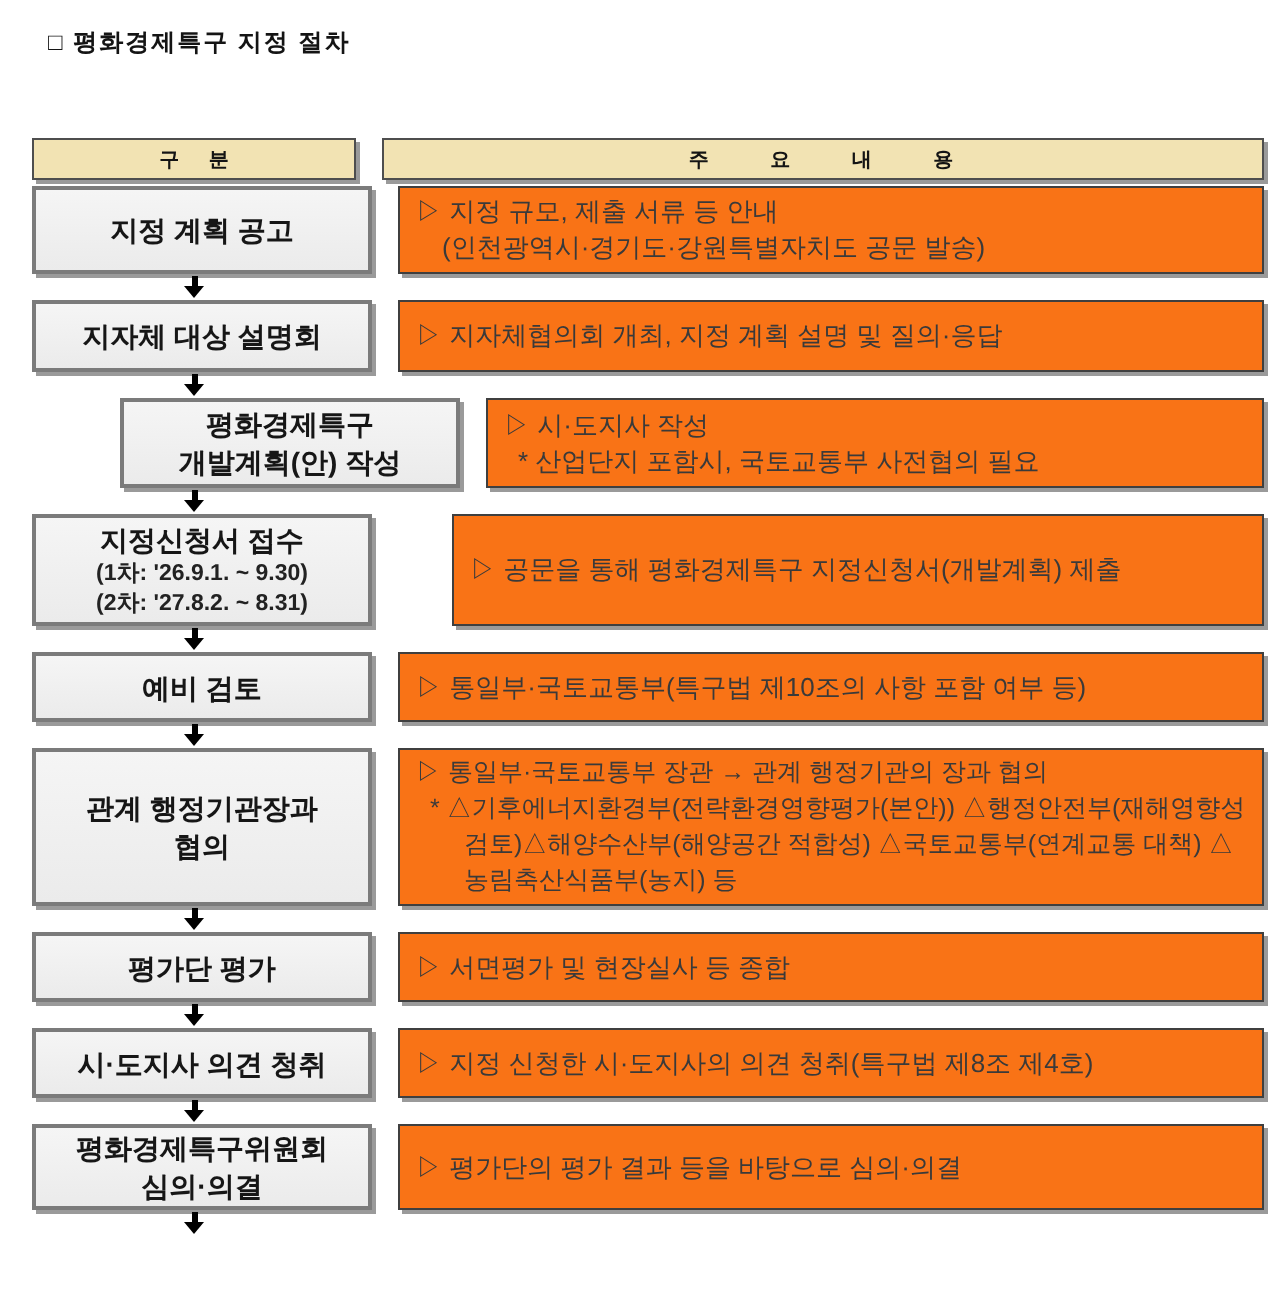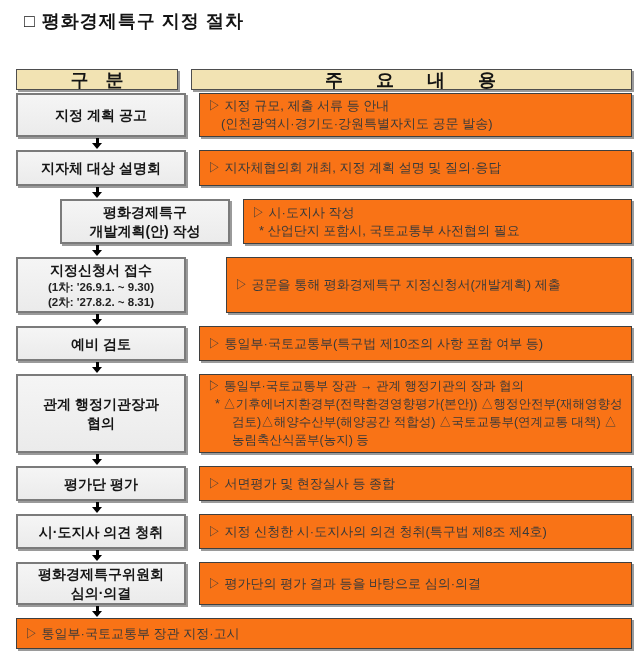--- a/index.html
+++ b/index.html
@@ -5,21 +5,21 @@
   * { box-sizing: border-box; }
   html, body { margin: 0; padding: 0; }
   body {
     width: 640px; height: 657px;
     background: #ffffff;
     font-family: "Liberation Sans", sans-serif;
     overflow: hidden;
   }
   .page-title {
     margin: 10px 0 0 24px;
-    font-size: 18px;
+    font-size: 12px;
     font-weight: bold;
     color: #141414;
     letter-spacing: 1px;
     height: 22px;
     line-height: 22px;
   }
   .table-wrap { margin-top: 37px; }
 
   .row, .row-header {
     display: flex;
@@ -28,21 +28,21 @@
     column-gap: 13px;
     align-items: stretch;
   }
   .row-header { height: 21px; margin-bottom: 3px; }
 
   .header-cell {
     background: #F2E3B3;
     border: 1.5px solid #4e4e4e;
     box-shadow: 2px 2px 0 #9a9a9a;
     display: flex; align-items: center; justify-content: center;
-    font-weight: bold; font-size: 18px; color: #141414;
+    font-weight: bold; font-size: 10px; color: #141414;
   }
   .header-cat { width: 162px; word-spacing: 12px; }
   .header-content { flex: 1; word-spacing: 24px; letter-spacing: 2px; }
 
   .step-box {
     width: 170px;
     background: linear-gradient(180deg, #f5f5f5, #ebebeb);
     border: 2px solid #7b7b7b;
     box-shadow: 2px 2px 0 #9a9a9a;
     display: flex; flex-direction: column;
@@ -234,18 +234,15 @@
     <div class="content-box">
       <div class="line">▷ 평가단의 평가 결과 등을 바탕으로 심의·의결</div>
     </div>
   </div>
   <div class="arrow-row">
     <div class="arrow-stem"></div>
     <div class="arrow-head"></div>
   </div>
 
   <div class="row h-r9">
-    <div class="content-box">
-      <div class="line">▷ 통일부·국토교통부 장관 지정·고시</div>
-    </div>
   </div>
 
 </div>
 
 </body></html>

